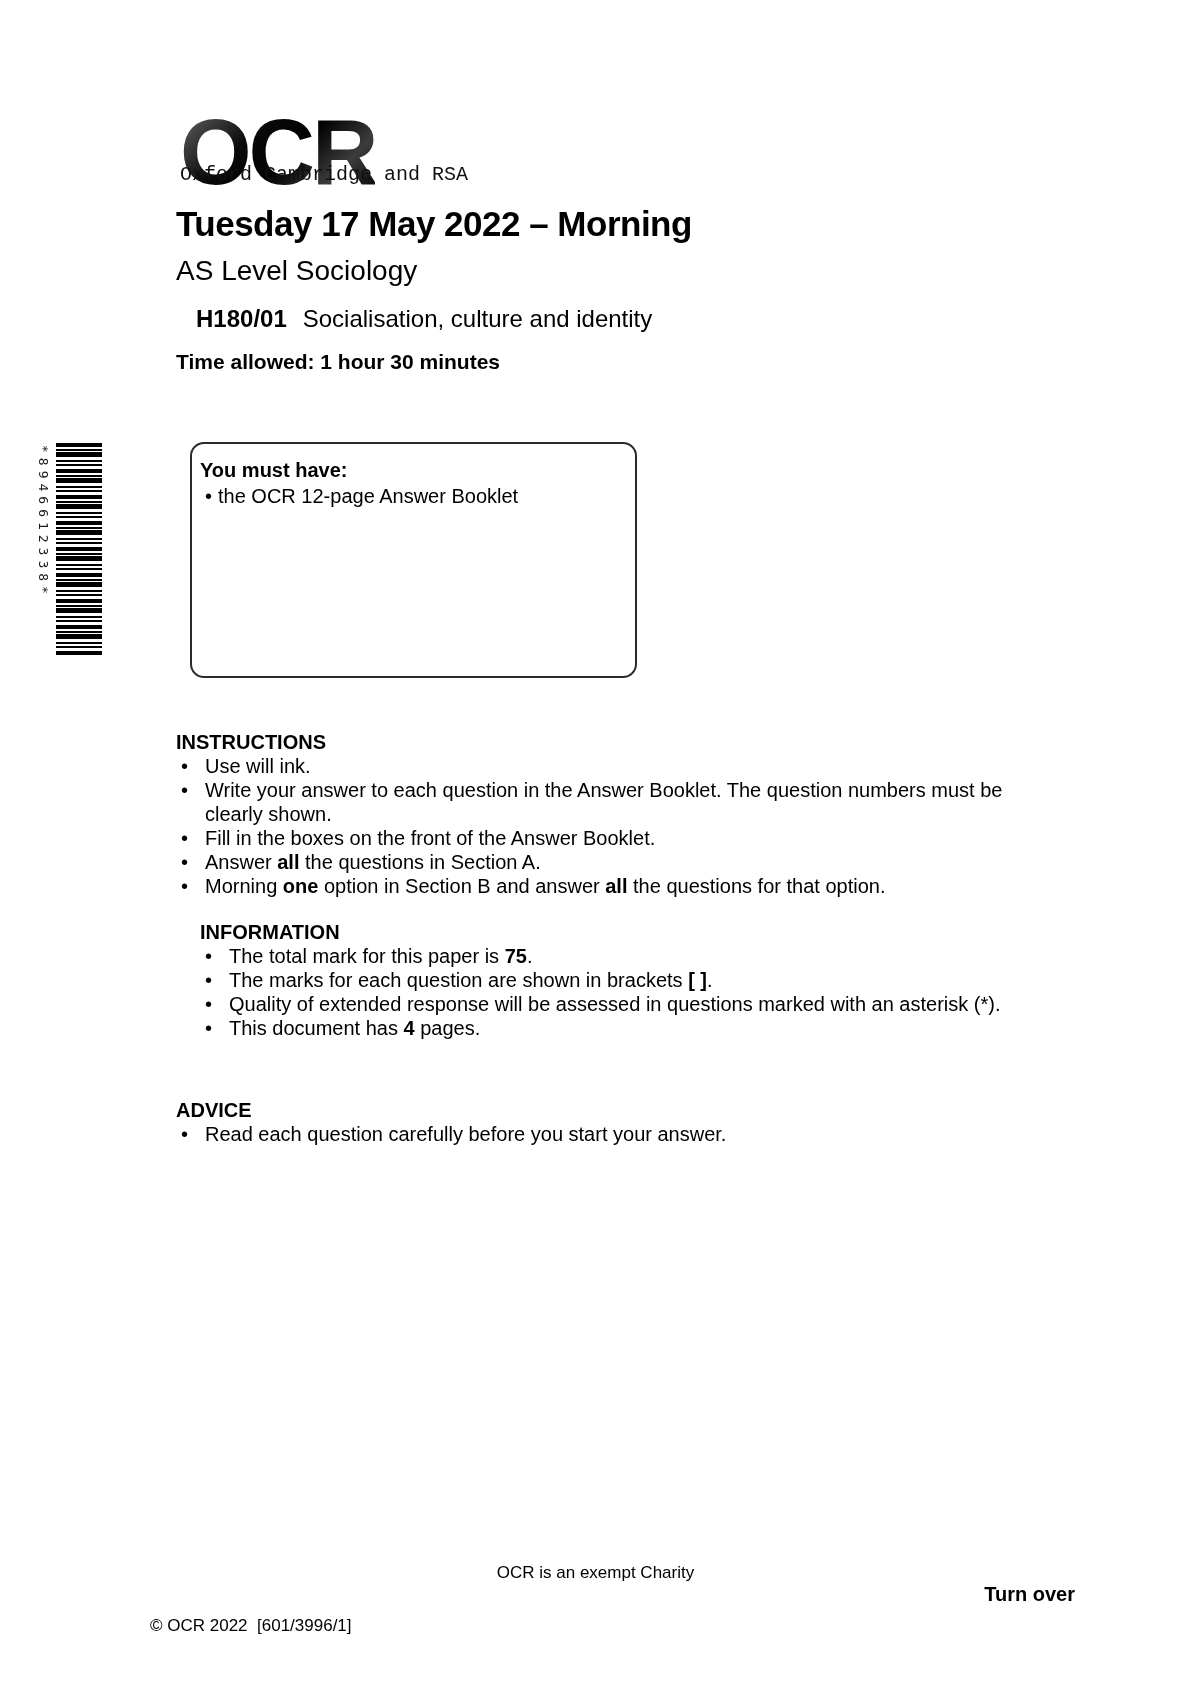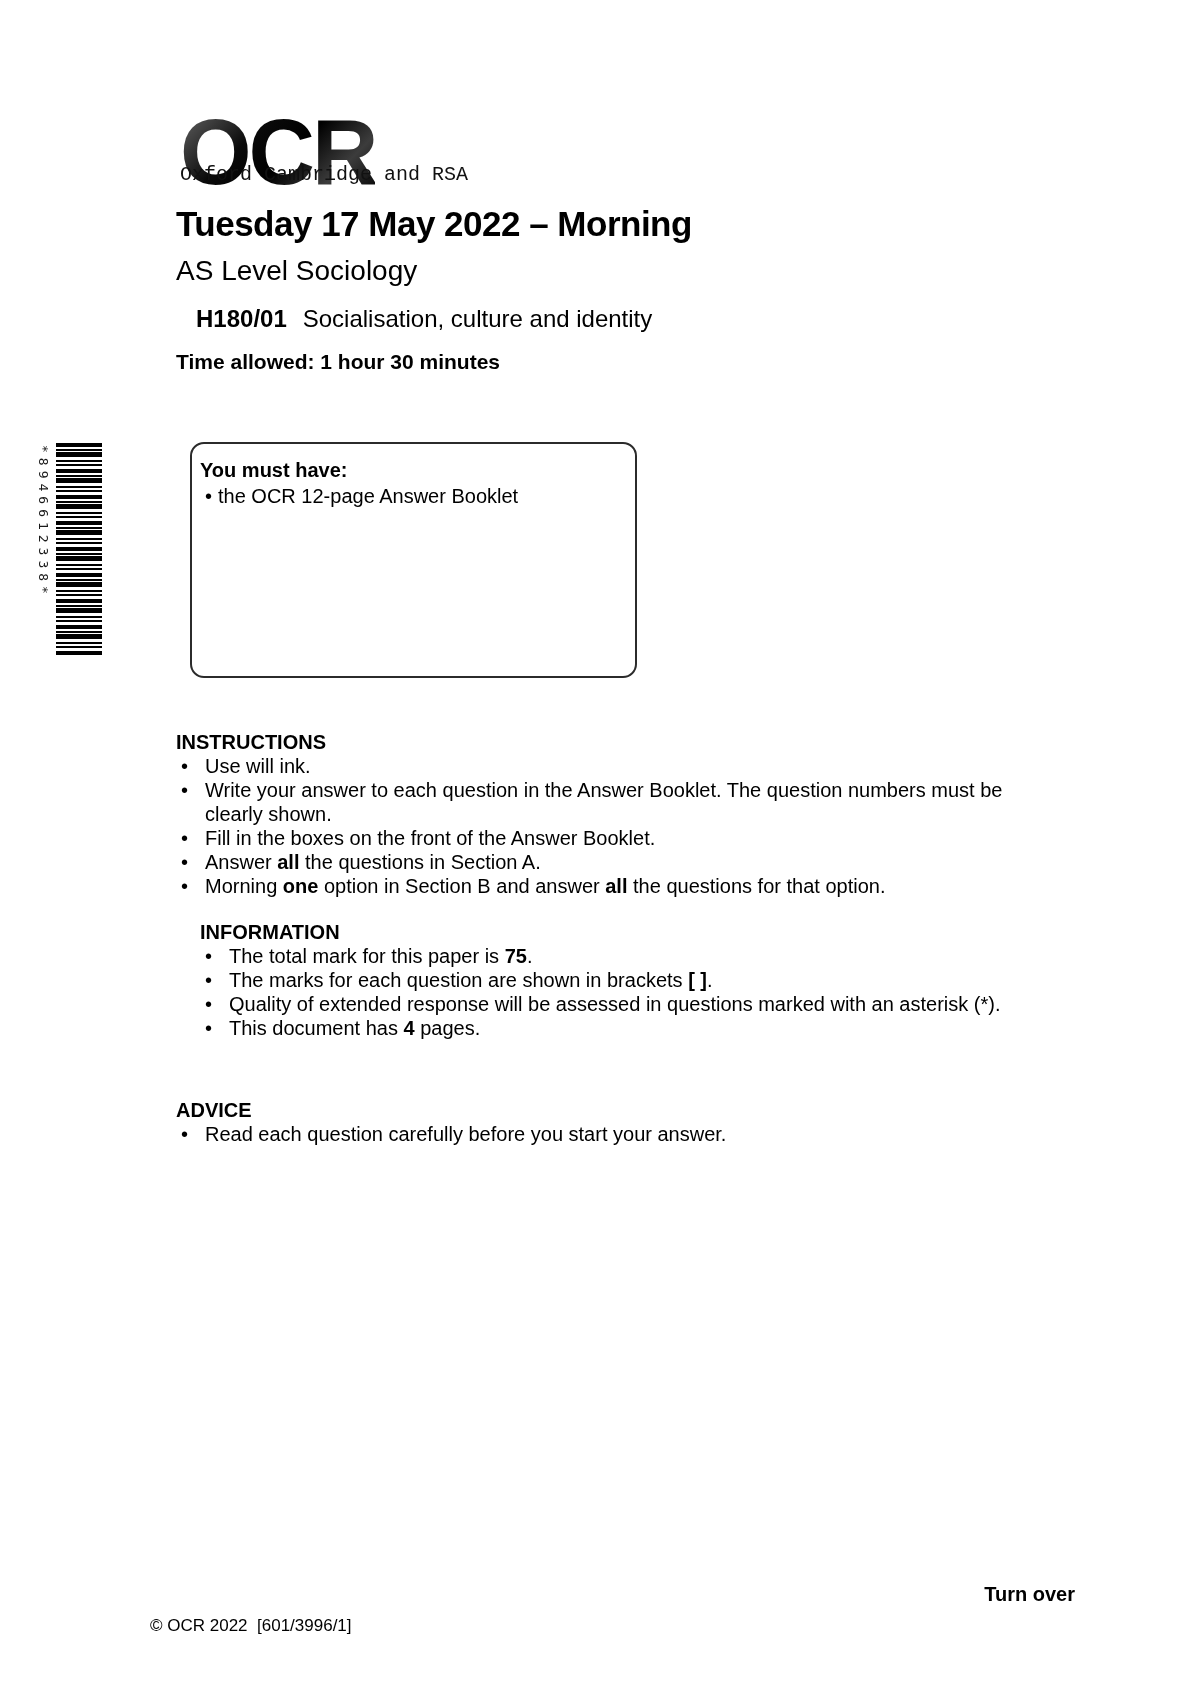--- a/index.html
+++ b/index.html
@@ -256,15 +256,16 @@
           <span class="li-bullet">•</span>
           <span class="li-text"><span>Read each question carefully before you start your answer.</span></span>
         </div>
       </div>
   </div>
 
   <div class="footer-left">
     <div>© OCR 2022  [601/3996/1]</div>
     
   </div>
+  <div class="footer-charity">OCR is an exempt Charity</div>
   <div class="footer-turnover">Turn over</div>
 
 </div>
 
 </body></html>

